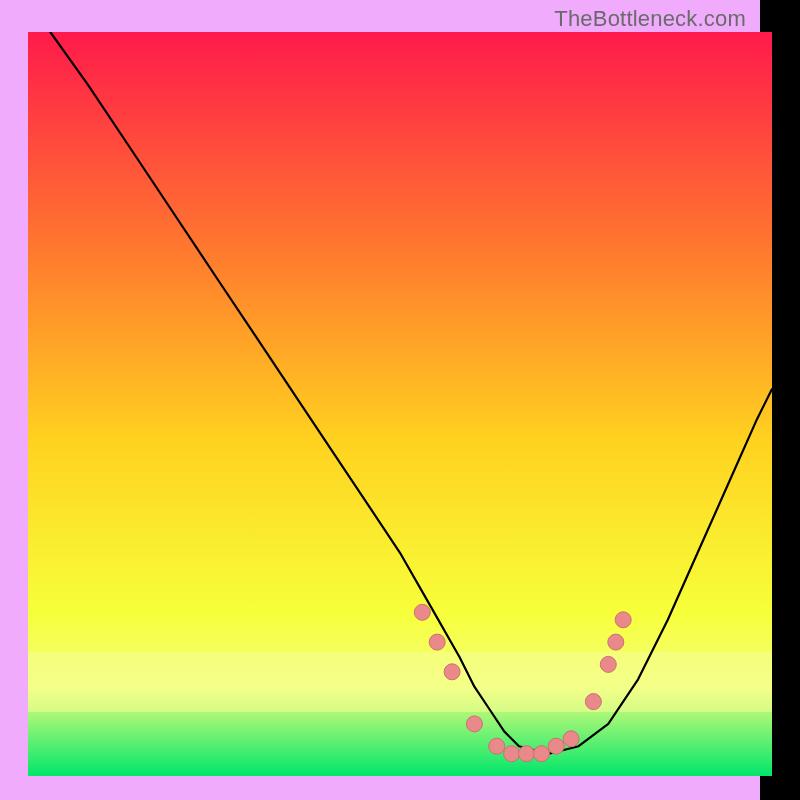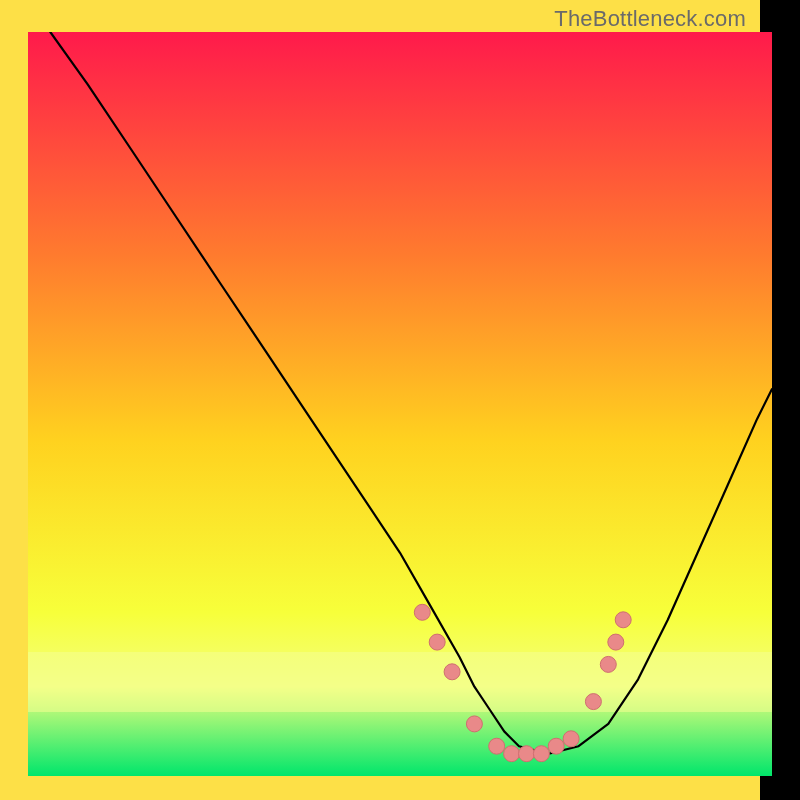--- a/index.html
+++ b/index.html
@@ -10,21 +10,21 @@
     background: #000;
     overflow: hidden;
     font-family: Arial, Helvetica, sans-serif;
   }
   .frame {
     position: absolute;
     left: 0;
     top: 0;
     width: 760px;
     height: 800px;
-    background: #fde047;
+    background: #f0abfc;
   }
   .watermark {
     position: absolute;
     top: 6px;
     right: 14px;
     color: #6a6a6a;
     font-size: 22px;
     font-weight: 500;
     letter-spacing: 0.2px;
   }

